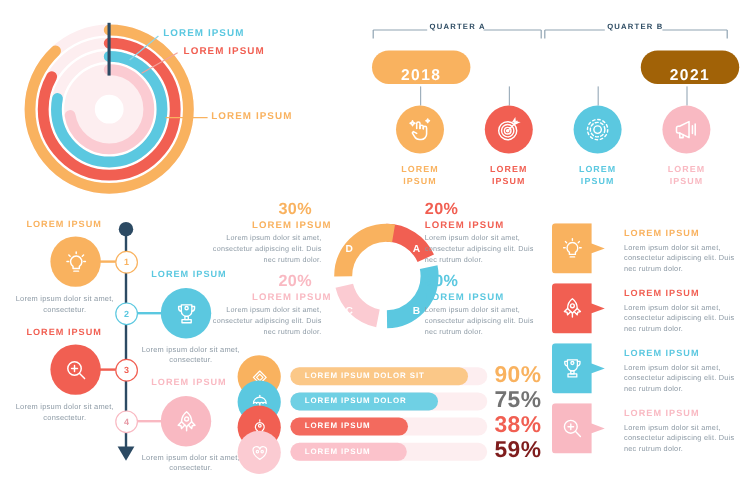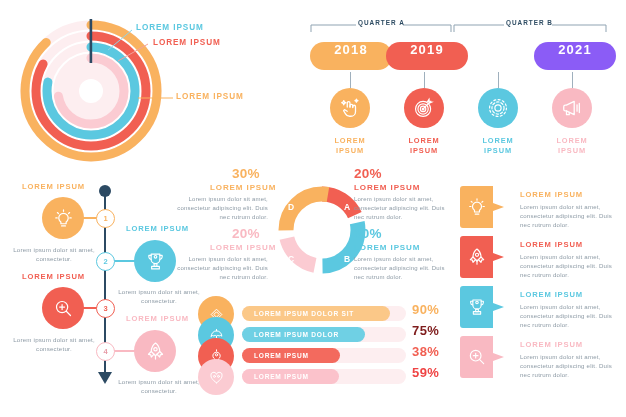--- a/index.html
+++ b/index.html
@@ -21,21 +21,21 @@
     text-align:center;color:#2e4c63;font-size:8px;font-weight:bold;
     letter-spacing:1.3px;line-height:11px;
   }
   .lead-lbl{font-size:8.2px;font-weight:bold;letter-spacing:.9px;white-space:nowrap;}
 
   
   #quarters{left:308px;top:16px;width:310px;height:150px;}
   .q-head{font-size:6.4px;font-weight:bold;letter-spacing:1px;color:#2e4c63;white-space:nowrap;}
   .yr-pill{
     position:absolute;top:26px;height:28px;border-radius:14px;
-    display:flex;align-items:flex-start;justify-content:center;
+    display:flex;align-items:flex-end;justify-content:center;
     color:#ffffff;font-size:13px;font-weight:bold;letter-spacing:1.2px;
   }
   .q-stem{position:absolute;width:1.3px;background:#9fb0bd;}
   .q-circ{
     position:absolute;width:40px;height:40px;border-radius:50%;
     display:flex;align-items:center;justify-content:center;
   }
   .q-cap{
     position:absolute;width:60px;text-align:center;font-size:7.4px;
     font-weight:bold;letter-spacing:.9px;line-height:9.5px;
@@ -69,21 +69,21 @@
   .seg-lbl{position:absolute;font-size:8.5px;font-weight:bold;color:#ffffff;}
 
   
   #bars{left:198px;top:296px;width:250px;height:94px;}
   .pb-icon{position:absolute;left:0;width:36px;height:36px;border-radius:50%;
     display:flex;align-items:center;justify-content:center;z-index:2;}
   .pb-track{position:absolute;left:44px;height:15px;border-radius:8px;width:164px;}
   .pb-fill{position:absolute;left:0;top:0;height:15px;border-radius:8px;
     display:flex;align-items:center;padding-left:12px;box-sizing:border-box;
     color:#ffffff;font-size:6.6px;font-weight:bold;letter-spacing:.75px;white-space:nowrap;}
-  .pb-pct{position:absolute;left:214px;font-size:13px;font-weight:bold;letter-spacing:.4px;}
+  .pb-pct{position:absolute;left:214px;font-size:19px;font-weight:bold;letter-spacing:.4px;}
 
   
   #ribbons{left:460px;top:186px;width:166px;height:200px;}
   .rb-tag{position:absolute;left:0;width:46px;height:42px;}
   .rb-ttl{position:absolute;left:60px;font-size:7.6px;font-weight:bold;letter-spacing:.85px;white-space:nowrap;}
   .rb-body{position:absolute;left:60px;width:104px;font-size:6.1px;line-height:9px;color:#8d9aa5;letter-spacing:.2px;}
 </style>
 </head>
 <body>
 
@@ -126,24 +126,21 @@
     <svg width="310" height="22" style="position:absolute;left:0;top:0;">
       <path d="M3,16 L3,9 M3,9 L48,9 M95,9 L143,9 M143,9 L143,16" stroke="#8FA3B2" stroke-width="1" fill="none"></path>
       <path d="M146,16 L146,9 M146,9 L196,9 M244,9 L298,9 M298,9 L298,16" stroke="#8FA3B2" stroke-width="1" fill="none"></path>
     </svg>
     <div class="abs q-head" style="left:50px;top:3px;">QUARTER A</div>
     <div class="abs q-head" style="left:198px;top:3px;">QUARTER B</div>
 
     <div class="yr-pill" style="left:2px;width:82px;background:#F9B25F;">
       <span>2018</span>
     </div>
-    <div class="yr-pill" style="left:78px;width:82px;background:#F15F52;">
-      <span>2019</span>
-    </div>
-    <div class="yr-pill" style="left:226px;width:82px;background:#8b5cf6;">
+    <div class="yr-pill" style="left:226px;width:82px;background:#a16207;">
       <span>2021</span>
     </div>
 
     <div class="q-stem" style="left:42px;top:56px;height:16px;"></div>
     <div class="q-stem" style="left:116px;top:56px;height:16px;"></div>
     <div class="q-stem" style="left:190px;top:56px;height:16px;"></div>
     <div class="q-stem" style="left:264px;top:56px;height:16px;"></div>
 
     <div class="q-circ" style="left:22px;top:72px;background:#F9B25F;">
       <svg width="22" height="22" viewBox="0 0 24 24" fill="none" stroke="#fff" stroke-width="1.4" stroke-linecap="round" stroke-linejoin="round">
@@ -318,21 +315,21 @@
         <path d="M4.5 13a7.5 7.5 0 0 1 15 0c-1.6-1.6-3.1-1.6-3.7 0-.7-1.6-2.3-1.6-3.8 0-1.5-1.6-3.1-1.6-3.8 0-.6-1.6-2.1-1.6-3.7 0z"></path>
         <path d="M12 13v5.2a2 2 0 0 0 2 2"></path>
           <path d="M12 5.5V3.4"></path>
       </svg>
     </div>
     <div class="pb-track" style="top:31px;background:#FDEEF0;">
       <div class="pb-fill" style="width:75%;background:#6FD0E4;">
         <span>LOREM IPSUM DOLOR</span>
       </div>
     </div>
-    <div class="pb-pct" style="top:27px;color:#7f1d1d;">75%</div>
+    <div class="pb-pct" style="top:27px;color:#737373;">75%</div>
 
     <div class="pb-icon" style="top:42px;background:#F15F52;">
       <svg width="17" height="17" viewBox="0 0 24 24" fill="none" stroke="#fff" stroke-width="1.4" stroke-linecap="round" stroke-linejoin="round">
         <path d="M9.2 15.5a5.2 5.2 0 1 1 5.6 0v2.6H9.2z"></path>
           <path d="M9.8 20.2h4.4"></path>
         <circle cx="12" cy="9.6" r="1.6"></circle>
           <path d="M12 2.6v1.8"></path>
       </svg>
     </div>
     <div class="pb-track" style="top:52px;background:#FDEEF0;">
@@ -347,21 +344,21 @@
         <path d="M12 19.5S4.2 14.6 4.2 9.6A3.9 3.9 0 0 1 12 7.6a3.9 3.9 0 0 1 7.8 2c0 5-7.8 9.9-7.8 9.9z"></path>
         <circle cx="9.2" cy="10.4" r="1.4"></circle>
           <circle cx="14.8" cy="10.4" r="1.4"></circle>
       </svg>
     </div>
     <div class="pb-track" style="top:73px;background:#FDEEF0;">
       <div class="pb-fill" style="width:59%;background:#FBC2CB;">
         <span>LOREM IPSUM</span>
       </div>
     </div>
-    <div class="pb-pct" style="top:69px;color:#ef4444;">59%</div>
+    <div class="pb-pct" style="top:69px;color:#7f1d1d;">59%</div>
   </div>
 
   <div class="abs" id="ribbons">
 
     <div class="rb-tag" style="top:0px;">
       <svg width="46" height="42" viewBox="0 0 46 42">
         <path d="M0,3 A3,3 0 0 1 3,0 H33 V17 L44,21 L33,25 V42 H3 A3,3 0 0 1 0,39 Z" fill="#F9B25F"></path>
       </svg>
       <svg width="20" height="20" viewBox="0 0 24 24" fill="none" stroke="#fff" stroke-width="1.4" stroke-linecap="round" stroke-linejoin="round" style="position:absolute;left:7px;top:11px;">
         <path d="M9 16a5.4 5.4 0 1 1 6 0v2H9z"></path>

